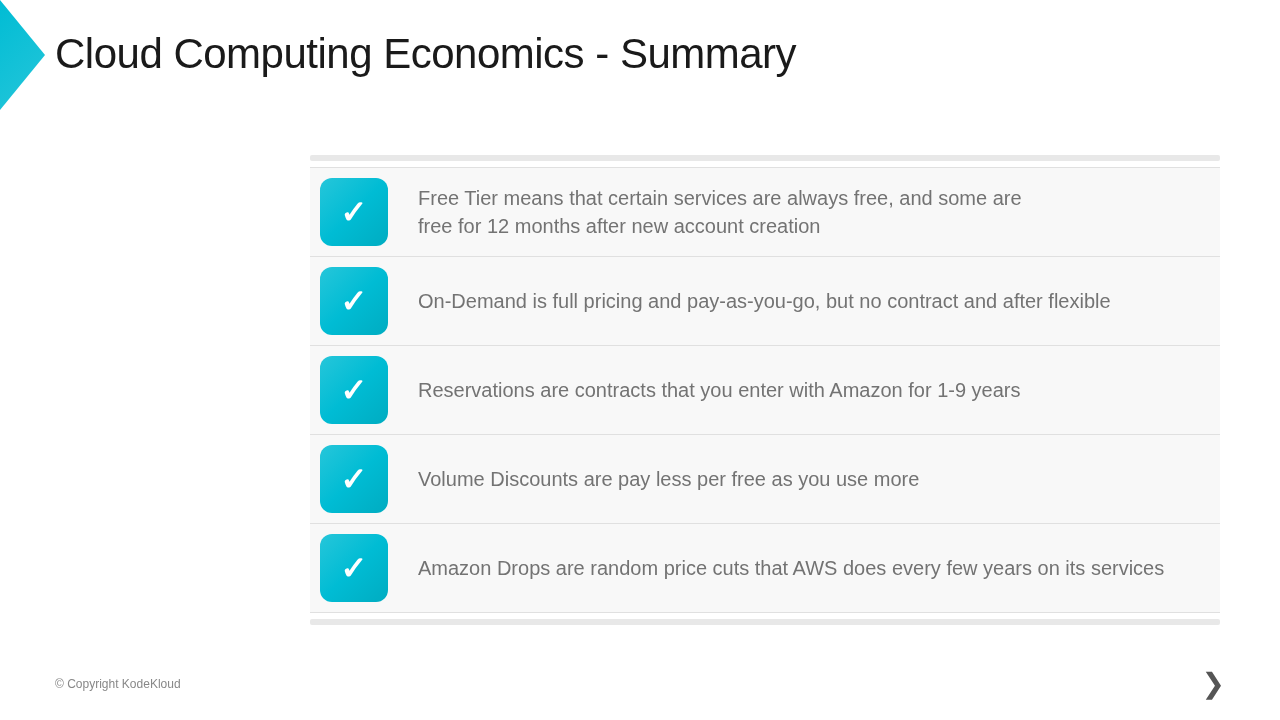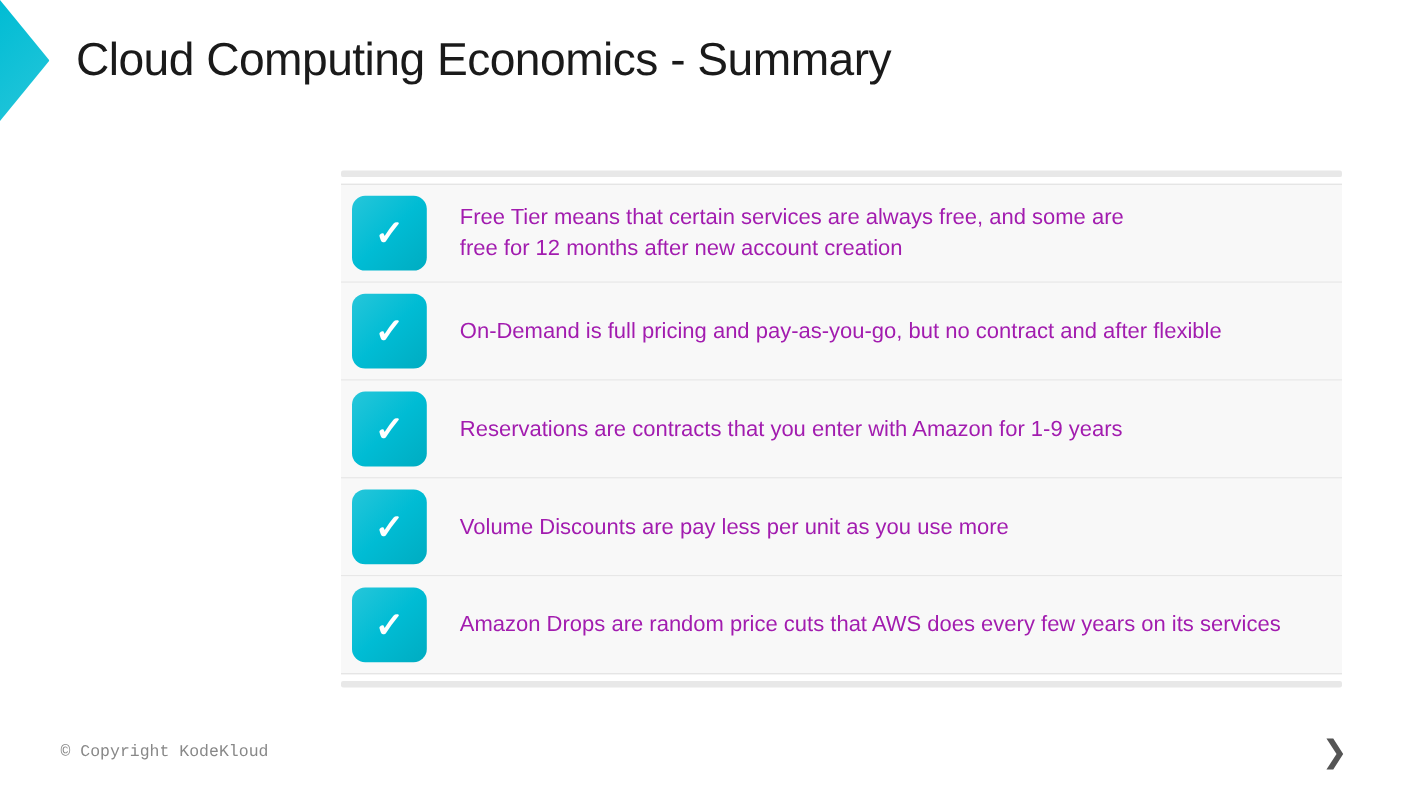--- a/index.html
+++ b/index.html
@@ -35,21 +35,20 @@
       background: linear-gradient(135deg, #00bcd4, #26c6da);
       clip-path: polygon(0 0, 100% 50%, 0 100%);
     }
 
     
     .header {
       position: absolute;
       top: 30px;
       left: 55px;
       right: 40px;
-      margin-left: 14px;
     }
 
     .page-title {
       font-size: 42px;
       font-weight: 300;
       color: #1a1a1a;
       letter-spacing: -0.5px;
     }
 
     
@@ -93,40 +92,39 @@
 
     .check-icon {
       color: white;
       font-size: 32px;
       font-weight: bold;
       line-height: 1;
     }
 
     .item-text {
       font-size: 20px;
-      color: #a21caf;
+      color: #737373;
       line-height: 1.4;
       padding: 15px 20px 15px 10px;
     }
 
     
     .footer {
       position: absolute;
       bottom: 20px;
       left: 55px;
       right: 55px;
       display: flex;
       align-items: center;
       justify-content: space-between;
     }
 
     .copyright {
-      font-size: 15px;
+      font-size: 12px;
       color: #888888;
-      font-family: Liberation Mono, monospace;
     }
 
     .nav-arrow {
       font-size: 28px;
       color: #555555;
       cursor: pointer;
     }
 
     
     .top-bar {
@@ -178,21 +176,21 @@
     <div class="list-item">
       <div class="check-box">
         <span class="check-icon">✓</span>
       </div>
       <div class="item-text">Reservations are contracts that you enter with Amazon for 1-9 years</div>
     </div>
     <div class="list-item">
       <div class="check-box">
         <span class="check-icon">✓</span>
       </div>
-      <div class="item-text">Volume Discounts are pay less per unit as you use more</div>
+      <div class="item-text">Volume Discounts are pay less per free as you use more</div>
     </div>
     <div class="list-item">
       <div class="check-box">
         <span class="check-icon">✓</span>
       </div>
       <div class="item-text">Amazon Drops are random price cuts that AWS does every few years on its services</div>
     </div>
   </div>
 
 <div class="bottom-bar"></div>

